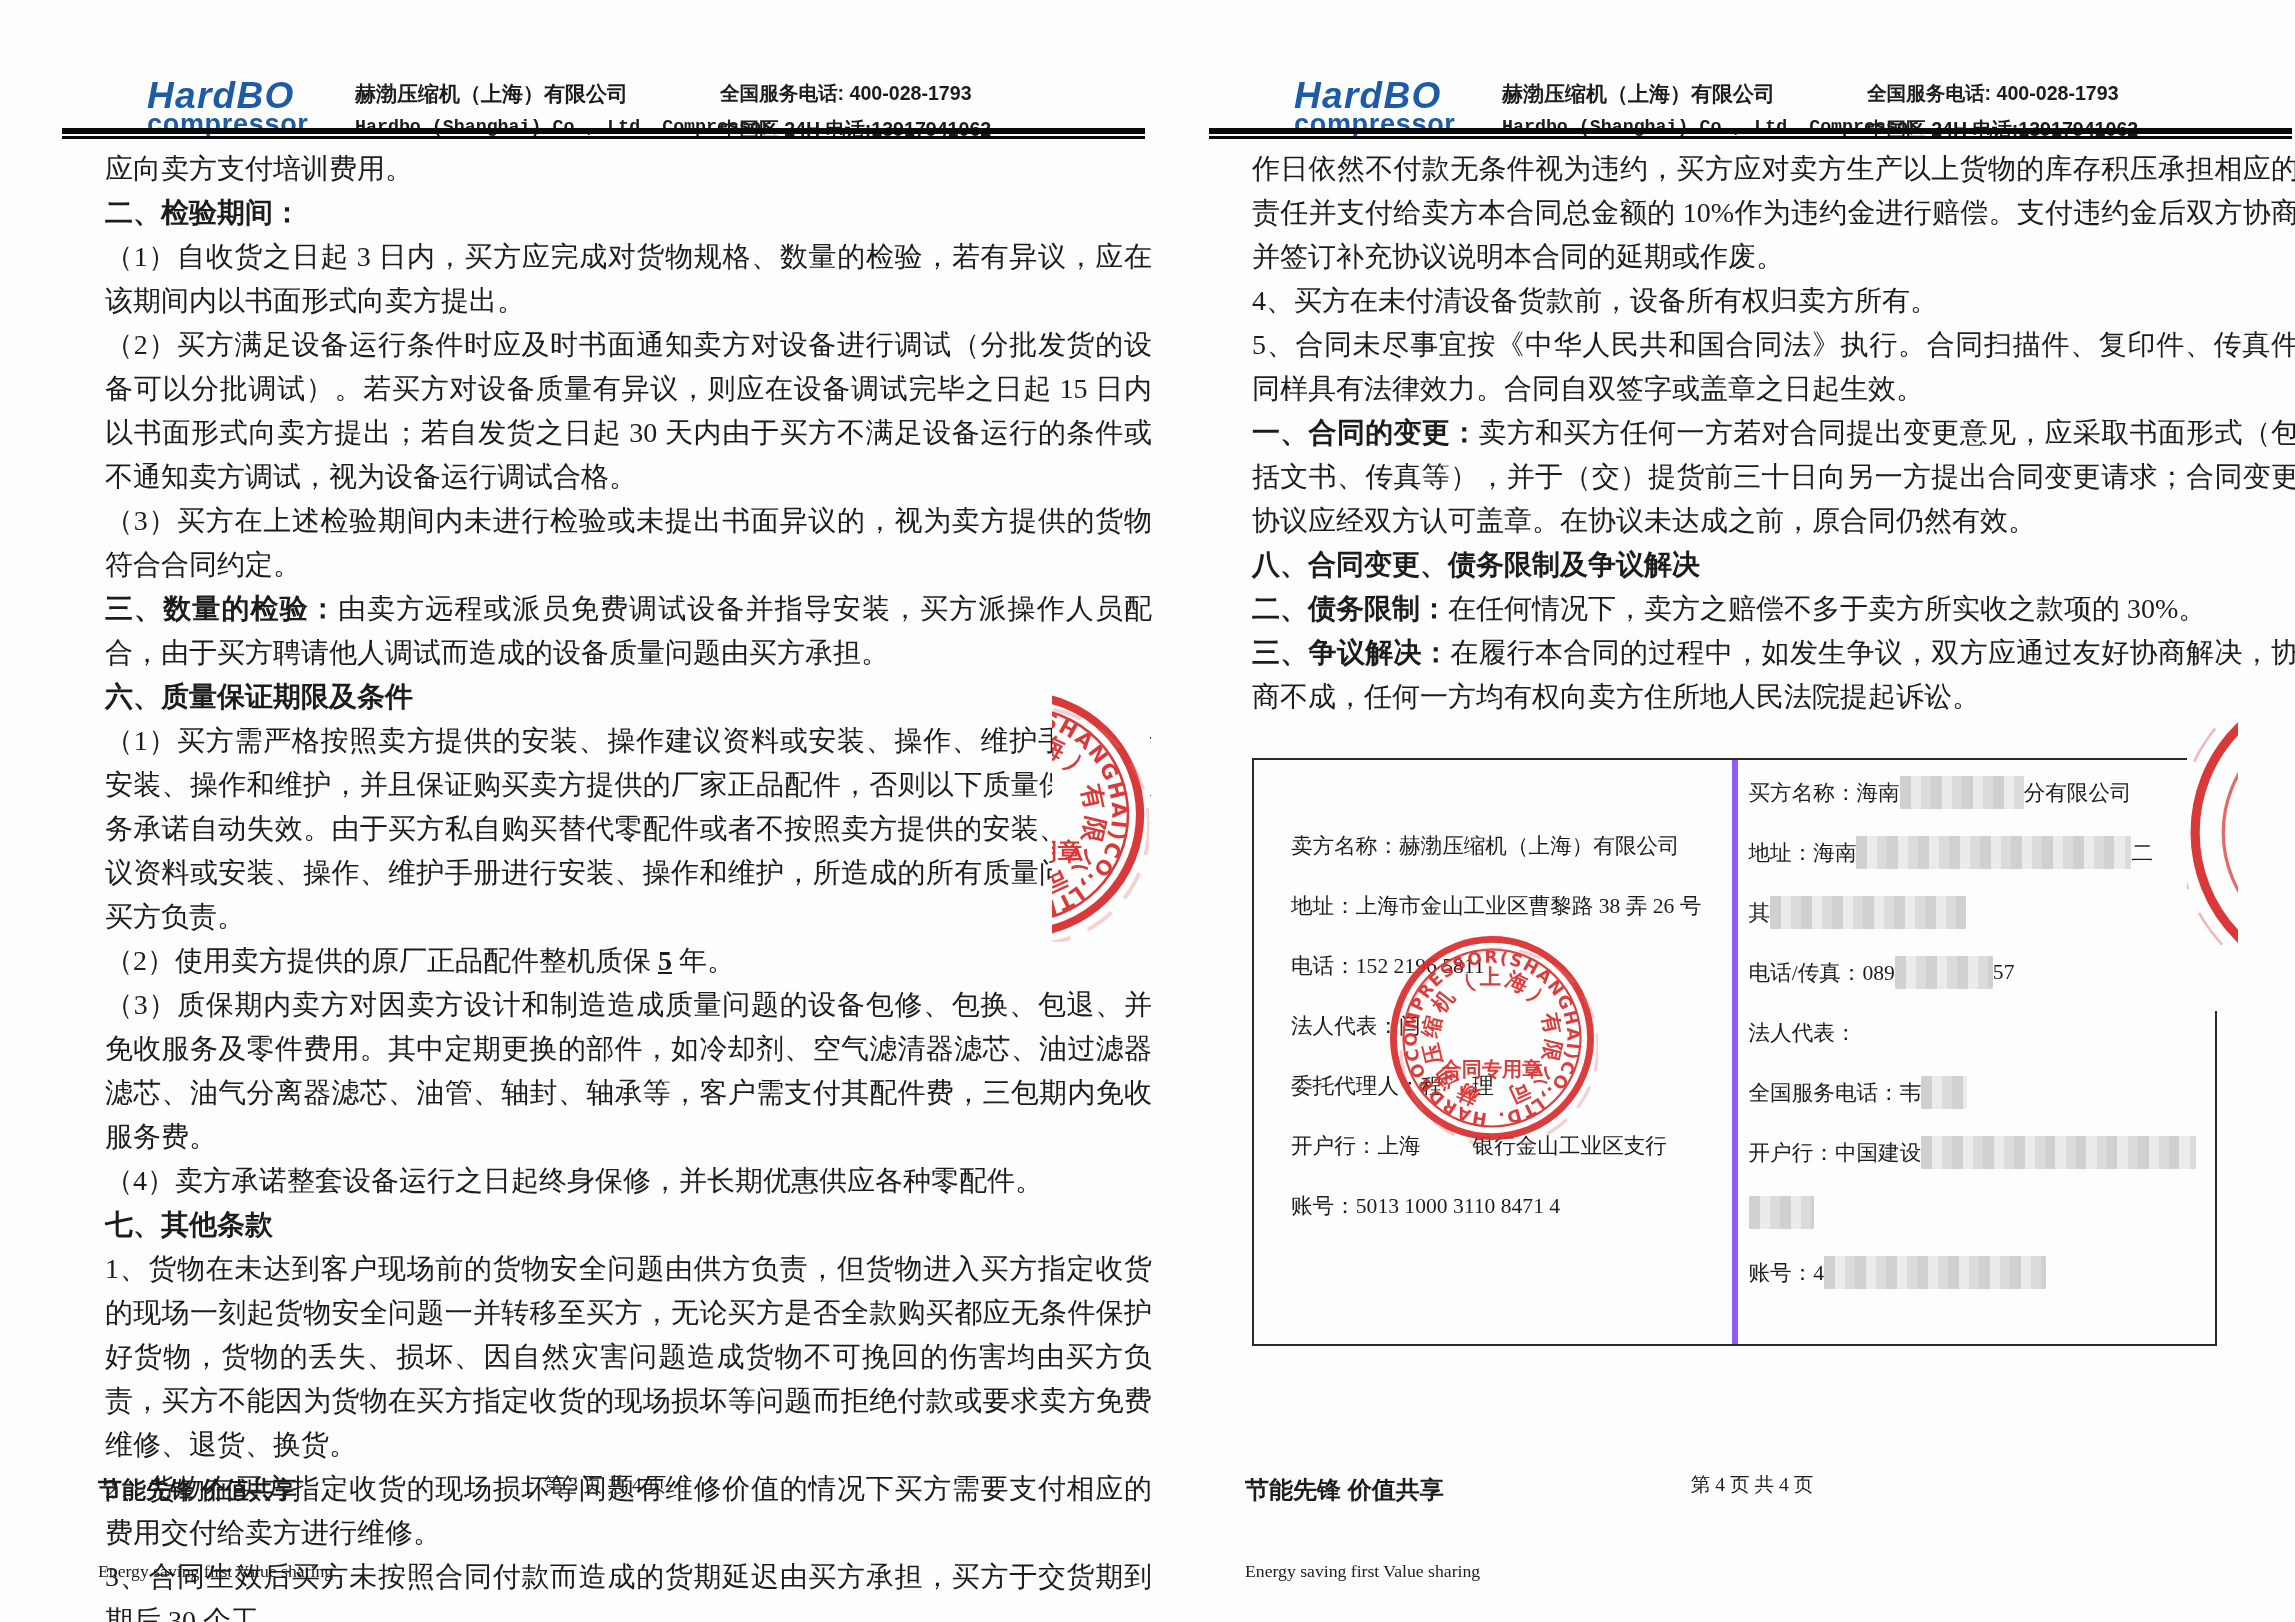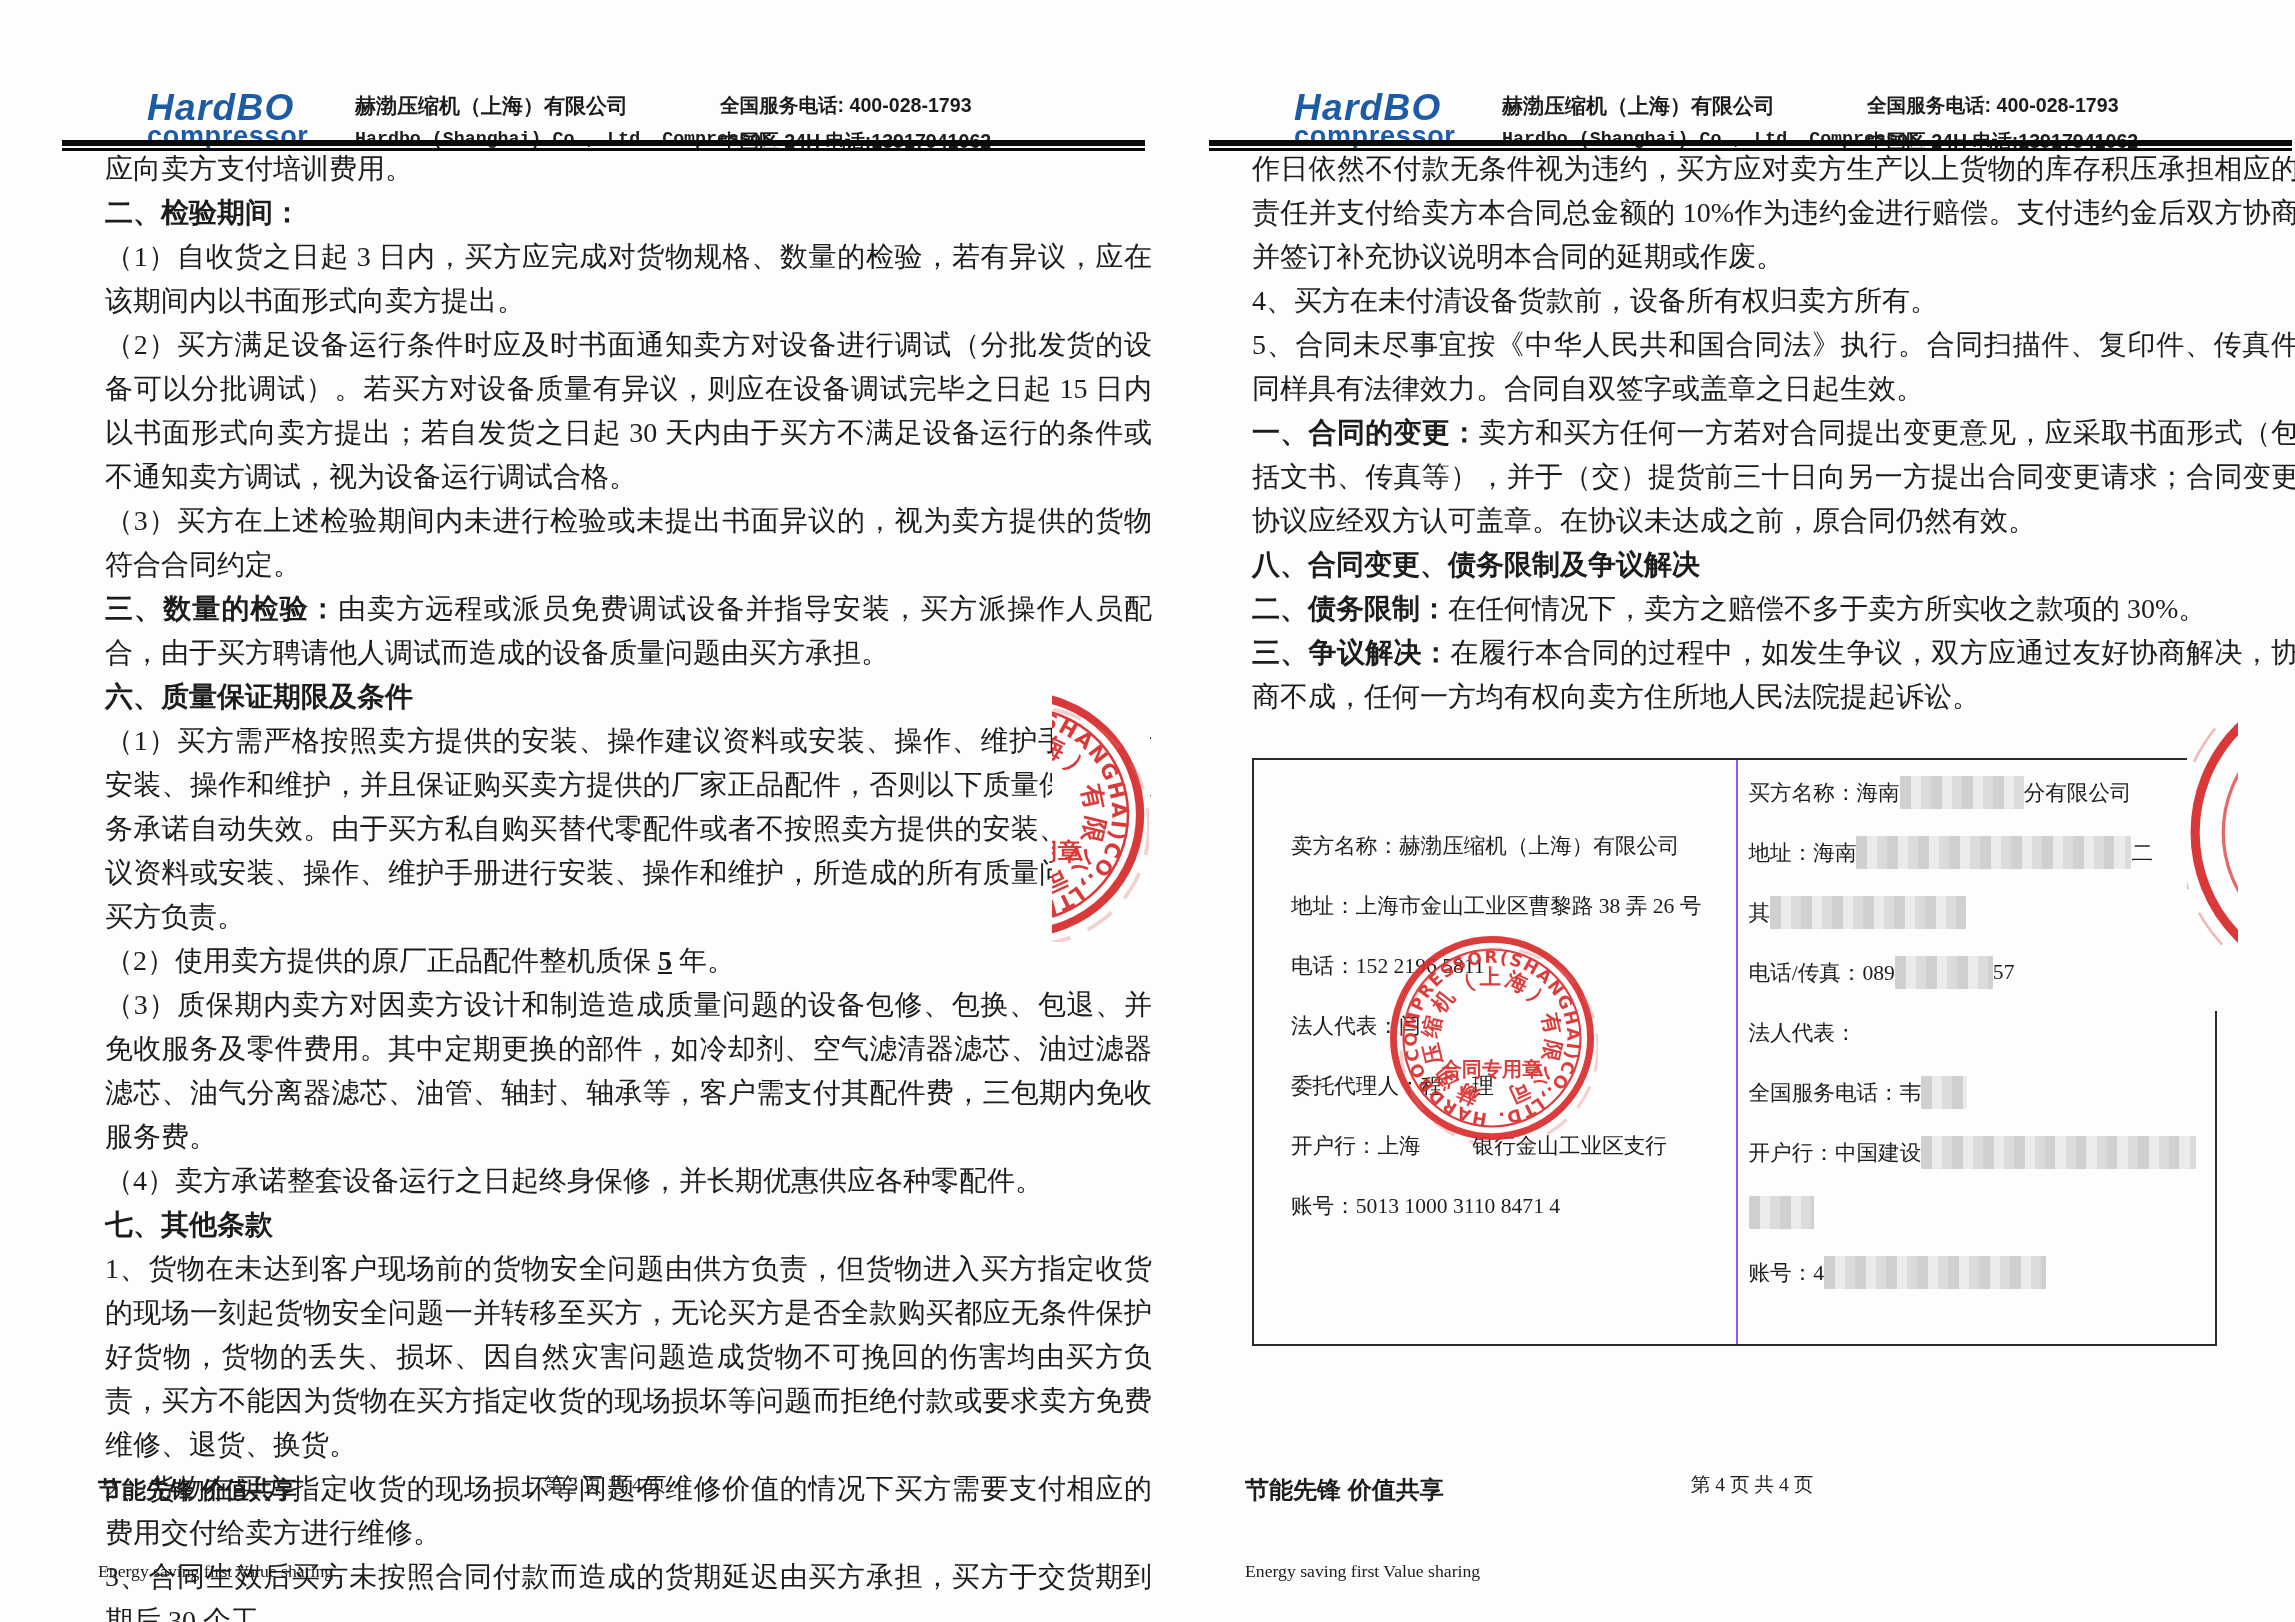--- a/index.html
+++ b/index.html
@@ -2,21 +2,21 @@
 <html style="font-size:10.5px"><head>
 <meta charset="utf-8">
 <style>
   html,body{margin:0;padding:0;}
   body{position:relative;width:2295px;height:1623px;background:#fdfdfd;overflow:hidden;
        font-family:"Liberation Serif","DejaVu Serif",serif;color:#1c1c1c;}
   .page{position:absolute;top:0;width:1086px;height:1623px;background:transparent;}
   #page3{left:62px;} #page4{left:1209px;}
 
   
-  .hdr{position:absolute;top:12px;left:0;width:1086px;height:141px;}
+  .hdr{position:absolute;top:0;left:0;width:1086px;height:141px;}
   .logo{position:absolute;left:85px;top:77px;color:#1d5ba6;line-height:1;
         font-family:"Liberation Sans","DejaVu Sans",sans-serif;}
   .logo1{font-size:37px;font-weight:bold;font-style:italic;letter-spacing:1.3px;}
   .logo2{font-size:27px;font-weight:600;letter-spacing:0.7px;margin-top:-2.6px;}
   .cmp{position:absolute;left:293px;top:80px;}
   .cmp-cn{font-size:21px;font-weight:bold;font-family:"Liberation Sans","DejaVu Sans",sans-serif;}
   .cmp-en{font-size:18.3px;font-weight:bold;margin-top:9.2px;font-family:"Liberation Mono","DejaVu Sans Mono",monospace;}
   .tel{position:absolute;left:658px;top:80px;}
   .tel1,.tel2{font-size:19.6px;font-weight:bold;font-family:"Liberation Sans","DejaVu Sans",sans-serif;}
   .tel2{margin-top:9.2px;}
@@ -34,21 +34,21 @@
   
   .slogan-cn{position:absolute;left:36px;top:1474px;font-size:24px;font-weight:bold;
              font-family:"Liberation Sans","DejaVu Sans",sans-serif;}
   .slogan-en{position:absolute;left:36px;top:1513px;font-size:17.7px;margin-top:48px;}
   .pgnum{position:absolute;left:0;top:1471px;width:100%;text-align:center;font-size:19.6px;}
 
   
   .ptable{position:absolute;left:43px;top:758px;width:965px;height:588px;
           border:2px solid #2b2b2b;display:flex;box-sizing:border-box;}
   .cell{box-sizing:border-box;font-size:21.6px;}
-  .cell.seller{width:484px;border-right:2px solid #8b5cf6;padding:55px 6.5px 0 37px;}
+  .cell.seller{width:484px;border-right:6px solid #8b5cf6;padding:55px 6.5px 0 37px;}
   .cell.buyer{flex:1;padding:2.6px 6.5px 0 10.5px;}
   .trow{height:60px;display:flex;align-items:center;white-space:nowrap;}
   .redact{display:inline-block;height:33px;border-radius:1.3px;opacity:.8;filter:blur(0.7px);
     background-image:repeating-linear-gradient(90deg,#c6c6c6 0 10.5px,#e7e7e7 10.5px 21px,#d3d3d3 21px 31px),
                      repeating-linear-gradient(0deg,rgba(255,255,255,.5) 0 8.5px,rgba(175,175,175,.4) 8.5px 17px);}
   .gap{display:inline-block;height:6.5px;}
 
   
   .stamp{position:absolute;opacity:.93;z-index:6;}
   .stamp-strip{position:absolute;overflow:hidden;background:#fefefe;z-index:5;}

